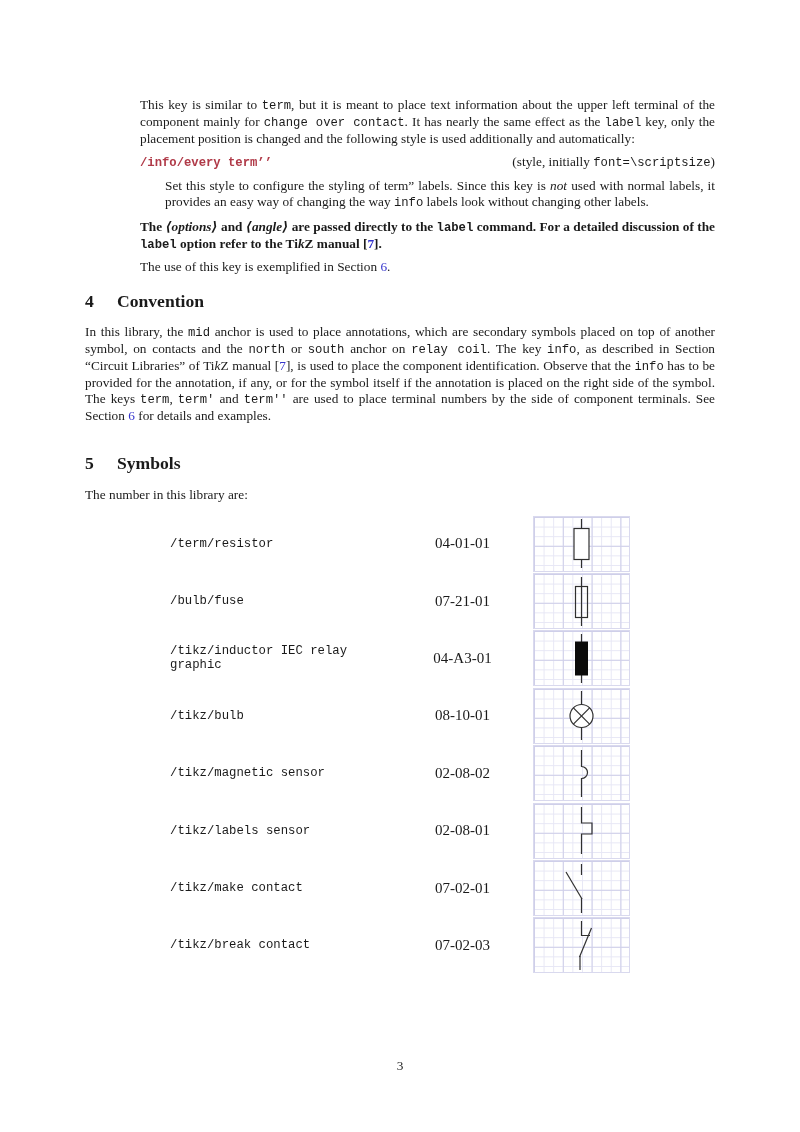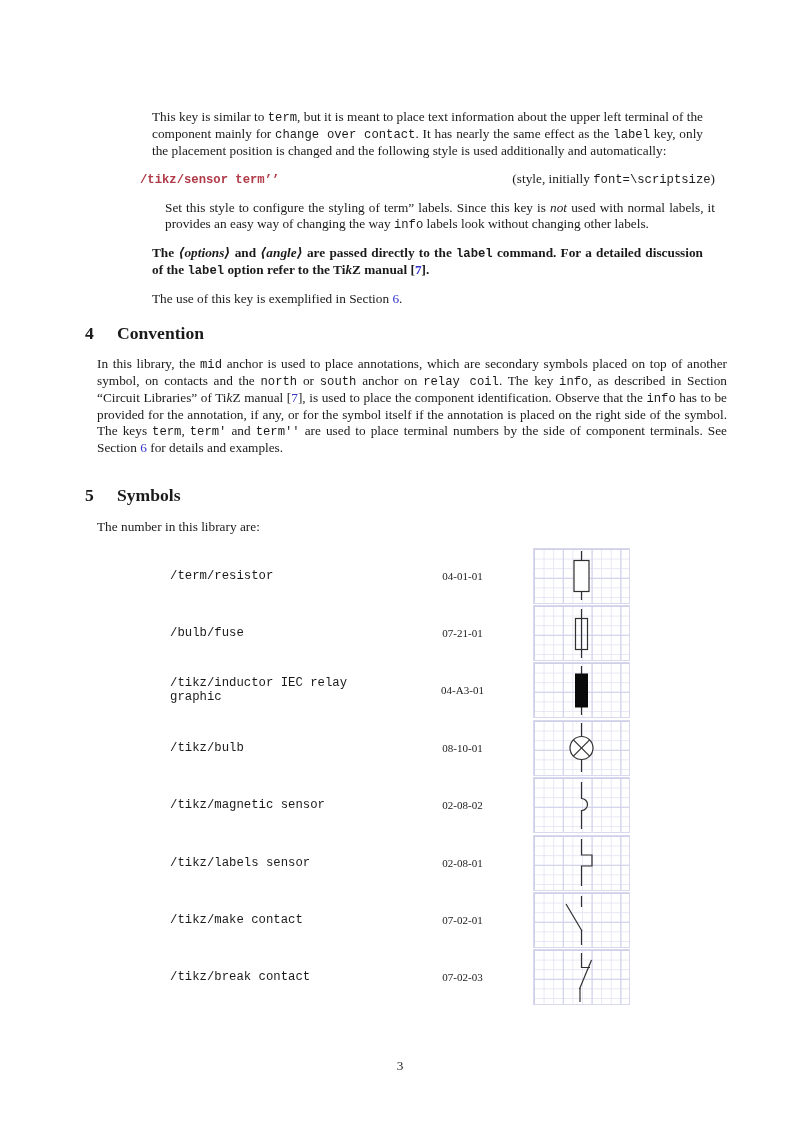--- a/index.html
+++ b/index.html
@@ -5,21 +5,21 @@
   html,body{margin:0;padding:0;background:#ffffff;}
   .page{
     position:relative;
     width:800px;height:1132px;
     background:#ffffff;
     font-family:"Liberation Serif","DejaVu Serif",serif;
     color:#1a1a1a;
     overflow:hidden;
   }
   .flow{position:absolute;top:97px;left:85px;width:630px;}
-  p{margin:12px;}
+  p{margin:0;}
   .body{font-size:13.3px;line-height:16px;}
   .j{text-align:justify;}
   .indent1{margin-left:55px;width:575px;}
   .indent2{margin-left:25px;width:550px;}
   .mt6{margin-top:6px;}
   .mt8{margin-top:8px;font-weight:bold;}
   .keyline{
     display:flex;justify-content:space-between;align-items:baseline;
     margin-top:7px;margin-bottom:7px;
     font-size:13.3px;line-height:16px;
@@ -42,21 +42,21 @@
     display:flex;align-items:baseline;
     padding-left:85px;font-size:13.3px;line-height:16px;font-style:italic;
     margin-bottom:3px;
   }
   .col-key{width:235px;}
   .col-num{width:115px;text-align:center;}
   .col-gap{width:13px;}
   .col-app{width:97px;text-align:center;}
   .symrow{display:flex;align-items:center;padding-left:85px;height:57.4px;}
   .symrow .col-key{font-family:"Liberation Mono","DejaVu Sans Mono",monospace;font-size:12.3px;}
-  .symrow .col-num{font-size:11px;}
+  .symrow .col-num{font-size:15px;}
   .appcell{
     box-sizing:border-box;
     width:97px;height:56px;
     margin:0.7px 0;
     border:1px solid #d9d9ee;
     background-color:#ffffff;
     background-image:
       linear-gradient(#cfcfe9 1px, transparent 1px),
       linear-gradient(90deg,#cfcfe9 1px, transparent 1px),
       linear-gradient(#e7e7f5 1px, transparent 1px),
@@ -73,21 +73,21 @@
 </head>
 <body>
 
 <div class="page">
   <div class="flow">
 
     <div class="indent1">
       <p class="body j">This key is similar to <span class="s-tt">term</span>, but it is meant to place text information about the upper left terminal of the component mainly for <span class="s-tt">change over contact</span>. It has nearly the same effect as the <span class="s-tt">label</span> key, only the placement position is changed and the following style is used additionally and automatically:</p>
 
       <div class="keyline">
-        <span class="tt red" style="color: rgb(176, 58, 72);">/tikz/sensor term’’</span>
+        <span class="tt red" style="color: rgb(176, 58, 72);">/info/every term’’</span>
         <span>(style, initially <span class="s-tt">font=\scriptsize</span>)</span>
       </div>
 
       <p class="body j indent2">Set this style to configure the styling of term” labels. Since this key is <span class="s-it">not</span> used with normal labels, it provides an easy way of changing the way <span class="s-tt">info</span> labels look without changing other labels.</p>
       <p class="body j mt8">The <span class="s-ang">⟨options⟩</span> and <span class="s-ang">⟨angle⟩</span> are passed directly to the <span class="s-tt">label</span> command. For a detailed discussion of the <span class="s-tt">label</span> option refer to the Ti<span class="s-it">k</span>Z manual [<span class="s-link" style="color: rgb(51, 51, 204);">7</span>].</p>
       <p class="body mt6">The use of this key is exemplified in Section <span class="s-link" style="color: rgb(51, 51, 204);">6</span>.</p>
     </div>
 
     <h2 class="h-conv"><span class="secnum">4</span><span>Convention</span></h2>
 

